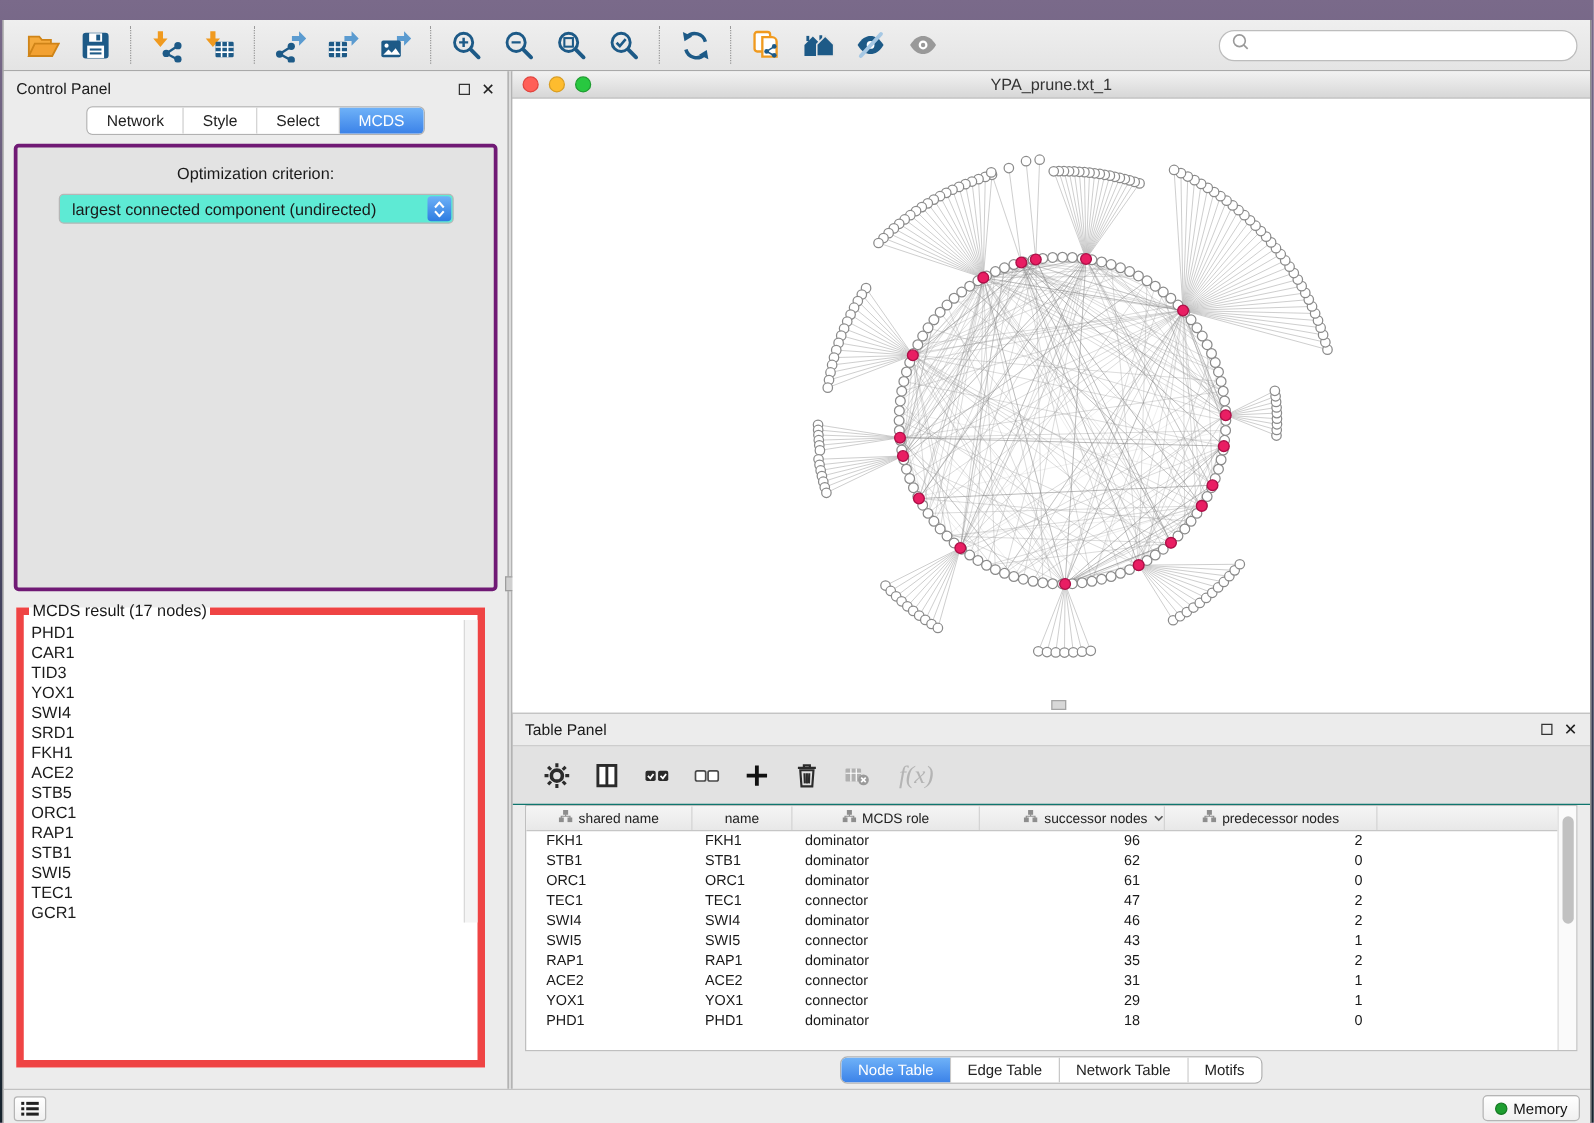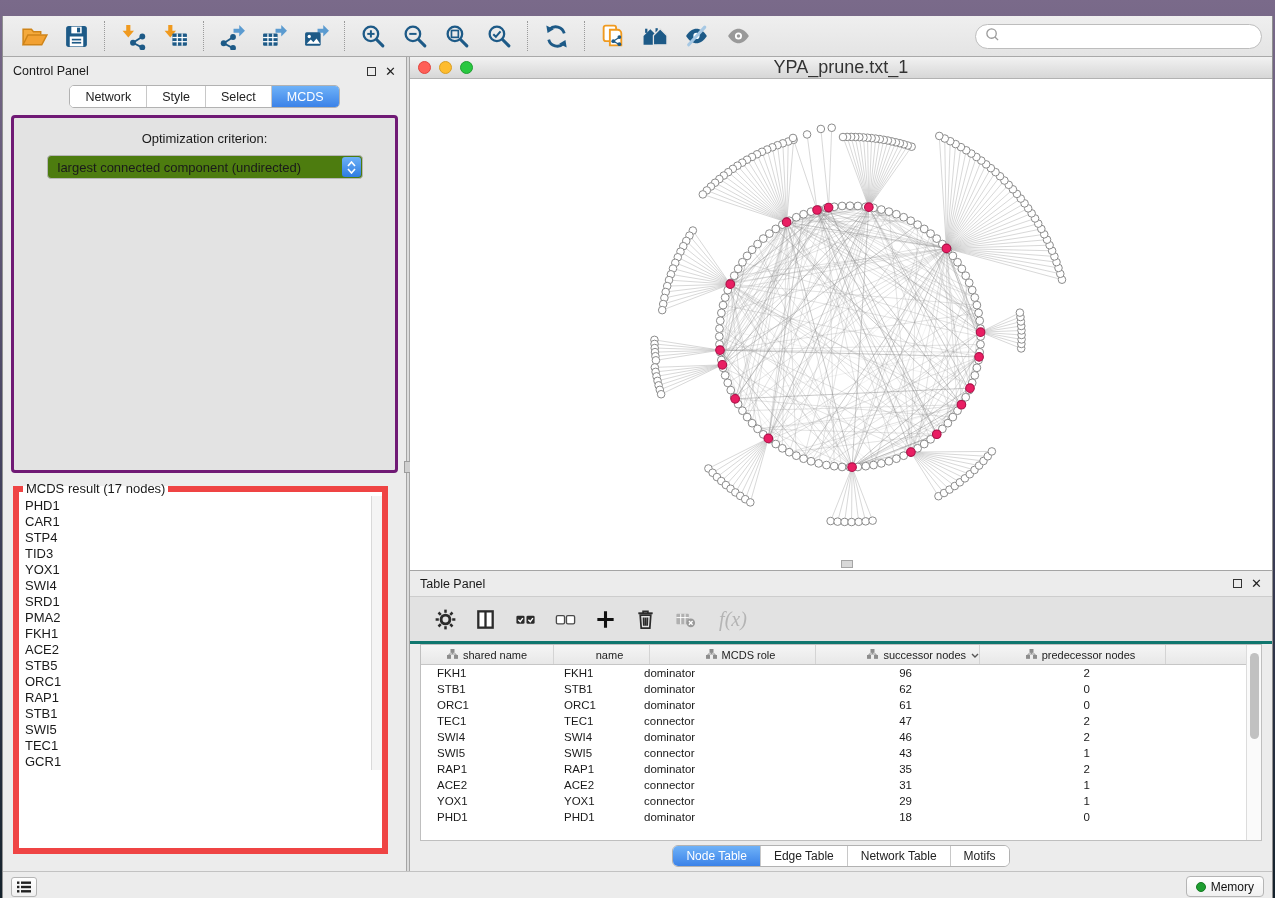--- a/index.html
+++ b/index.html
@@ -29,21 +29,21 @@
   .winbtns { margin-left:auto; display:flex; align-items:center; gap:9px; }
   .float-ico { width:9px; height:9px; border:1.5px solid #333; display:inline-block; cursor:pointer; }
   .close-ico { font-size:13px; font-weight:bold; color:#222; cursor:pointer; line-height:1; }
   .cp-tabs { height:30px; display:flex; justify-content:center; align-items:flex-start; }
   .seg { display:flex; border:1px solid #b2b2b2; border-radius:5px; overflow:hidden; background:#fff; height:23px; }
   .seg .tab { border:none; background:#fff; font-size:12.5px; padding:0 15px; cursor:pointer; border-right:1px solid #c8c8c8; color:#222; }
   .seg .tab:last-child { border-right:none; }
   .seg .tab.active { background:linear-gradient(#6fb2f8,#3b82e8); color:#fff; }
   .cp-content { height:358px; margin:0 8px; background:#e3e3e3; border:3px solid #701a75; border-radius:4px; padding-top:13px; flex:none; }
   .opt-label { text-align:center; font-size:13px; margin-bottom:9px; }
-  .mac-select { display:flex; align-items:center; background:#4d7c0f; border:1px solid #b6b6b6; border-radius:4px;
+  .mac-select { display:flex; align-items:center; background:#5eead4; border:1px solid #b6b6b6; border-radius:4px;
                 height:24px; width:316px; margin:0 auto 16px; padding-left:10px; font-size:13px; position:relative; cursor:pointer; }
   .sel-cap { position:absolute; right:1px; top:1px; bottom:1px; width:19px; border-radius:3px;
              background:linear-gradient(#6db1f7,#2e7ce1); display:flex; flex-direction:column; align-items:center; justify-content:center; gap:1px; }
   .btnrow { display:flex; justify-content:center; gap:13px; }
   .macbtn { background:linear-gradient(#ffffff,#f1f1f1); border:1px solid #b8b8b8; border-radius:5px;
             padding:3px 15px; font-size:13px; cursor:pointer; color:#111; }
   .macbtn.focus { box-shadow:0 0 0 3px rgba(90,160,245,.55); border-color:#6ba3e8; }
   .mcds-box { margin:8px 18px 0 10px; height:373px; border:6px solid #ef4444; background:#fff; position:relative; padding:2px 0 0 6px; flex:none; }
   .mcds-box legend { font-size:13px; padding:0 3px; margin-left:-2px; }
   .mcds-list { font-size:13px; line-height:16px; }
@@ -57,34 +57,34 @@
 
   
   .right-col { flex:1; display:flex; flex-direction:column; min-width:0; }
   .network-panel { height:514px; flex:none; display:flex; flex-direction:column; border-bottom:1px solid #a5a5a5; }
   .net-titlebar { height:22px; background:linear-gradient(#f2f2f2,#d7d7d7); border-bottom:1px solid #b2b2b2;
                   display:flex; align-items:center; padding:0 8px; position:relative; flex:none; }
   .tl { width:13px; height:13px; border-radius:50%; margin-right:8px; cursor:pointer; }
   .tl.red { background:#ff5f57; border:1px solid #e0443e; }
   .tl.yellow { background:#febc2e; border:1px solid #d89e24; }
   .tl.green { background:#28c840; border:1px solid #1f9d31; }
-  .net-title { position:absolute; left:0; right:0; text-align:center; font-size:18px; color:#333; pointer-events:none; }
+  .net-title { position:absolute; left:0; right:0; text-align:center; font-size:13px; color:#333; pointer-events:none; }
   .net-canvas { flex:1; background:#fff; position:relative; }
   .net-canvas svg { width:100%; height:100%; display:block; }
 
   
   .table-panel { flex:1; background:#ececec; display:flex; flex-direction:column; min-height:0; }
   .tp-header { height:25px; display:flex; align-items:center; padding:0 10px; font-size:12.5px; flex:none; }
-  .tp-toolbar { height:48px; background:#e2e2e2; border-top:1px solid #cdcdcd; border-bottom:3px solid #0f766e;
+  .tp-toolbar { height:48px; background:#e2e2e2; border-top:1px solid #cdcdcd; border-bottom:1px solid #0f766e;
                 display:flex; align-items:center; padding-left:20px; gap:10px; flex:none; }
   .ttbtn { width:30px; height:30px; border:none; background:none; display:flex; align-items:center; justify-content:center; cursor:pointer; }
   .ttbtn svg { width:23px; height:23px; }
   .fx { font-family:"Liberation Serif","DejaVu Serif",serif; font-style:italic; font-size:20px; color:#b4b4b4; }
   .tp-tablewrap { flex:1; margin:0 10px; background:#fff; border:1px solid #bfbfbf; position:relative; overflow:hidden; }
-  .thead { display:flex; height:20px; background:linear-gradient(#f5f5f5,#e8e8e8); border-bottom:1px solid #c6c6c6;gap:16px; }
+  .thead { display:flex; height:20px; background:linear-gradient(#f5f5f5,#e8e8e8); border-bottom:1px solid #c6c6c6; }
   .th { display:flex; align-items:center; justify-content:center; gap:5px; font-size:11px; color:#222;
         border-right:1px solid #d4d4d4; flex:none; cursor:pointer; }
   .tbody { font-size:11.5px; }
   .tr { display:flex; height:16px; align-items:center; cursor:default; }
   .td { flex:none; white-space:nowrap; overflow:hidden; }
   .td.num { text-align:right; }
   .tscroll { position:absolute; top:0; right:0; bottom:0; width:15px; background:#fafafa; border-left:1px solid #dcdcdc; }
   .tscroll .thumb { position:absolute; left:3px; top:8px; width:9px; height:86px; background:#c1c1c1; border-radius:5px; }
   .tp-tabs { height:30px; display:flex; justify-content:center; align-items:center; flex:none; }
   .tp-tabs .seg { height:22px; border-radius:6px; }
@@ -297,26 +297,24 @@
                 <path d="M1 1l3.5 4L8 1" fill="none" stroke="#fff" stroke-width="1.6"></path>
               </svg>
           </span>
         </div>
       </div>
       <fieldset class="mcds-box">
         <legend>MCDS result (17 nodes)</legend>
         <div class="mcds-list">
             <div>PHD1</div>
             <div>CAR1</div>
-            <div>STP4</div>
             <div>TID3</div>
             <div>YOX1</div>
             <div>SWI4</div>
             <div>SRD1</div>
-            <div>PMA2</div>
             <div>FKH1</div>
             <div>ACE2</div>
             <div>STB5</div>
             <div>ORC1</div>
             <div>RAP1</div>
             <div>STB1</div>
             <div>SWI5</div>
             <div>TEC1</div>
             <div>GCR1</div>
           </div>

